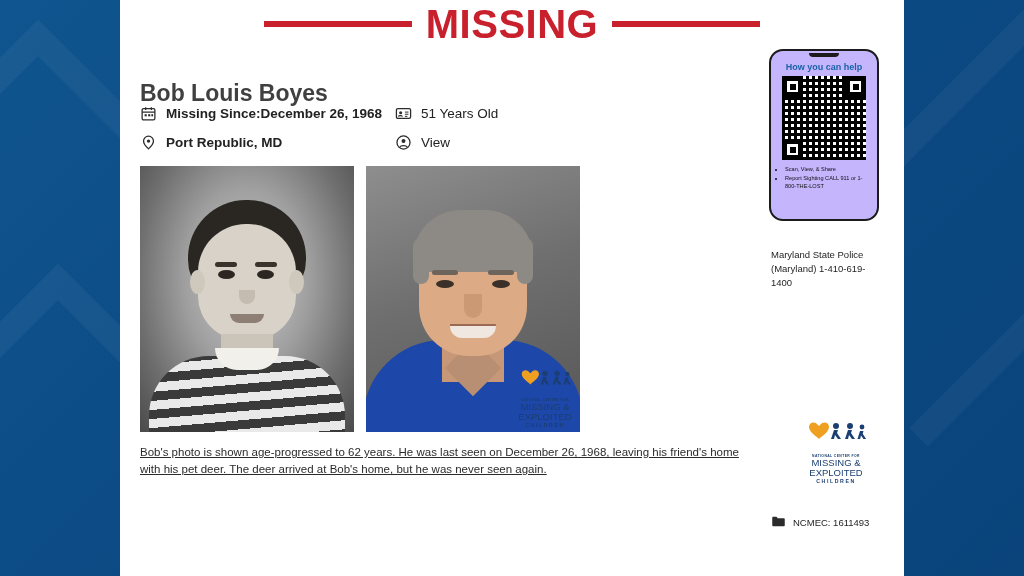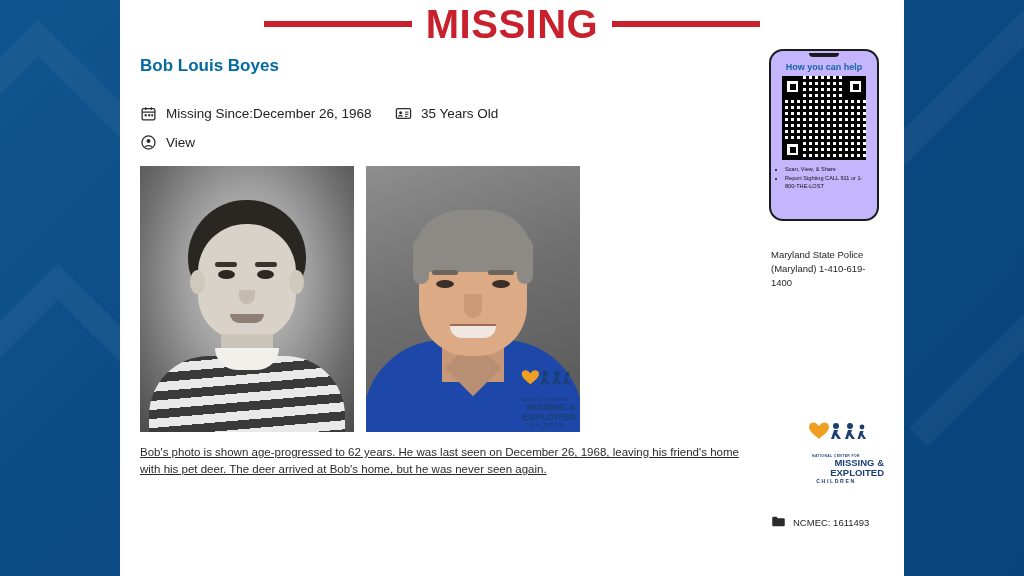--- a/index.html
+++ b/index.html
@@ -67,44 +67,44 @@
     font-weight: bold;
     letter-spacing: 0.5px;
     line-height: 1;
     white-space: nowrap;
   }
 
   
   .person-name {
     position: absolute;
     left: 20px;
-    top: 56px;
-    font-size: 17px;
+    top: 80px;
+    font-size: 23px;
     font-weight: bold;
-    color: #0369a1;
+    color: #404040;
   }
 
   
   .details {
     position: absolute;
     left: 20px;
     top: 99px;
     width: 520px;
   }
   .detail-row {
     display: flex;
     align-items: center;
     height: 29px;
   }
   .detail-cell {
     display: flex;
     align-items: center;
     gap: 9px;
   }
-  .detail-cell.first { width: 255px; }
+  .detail-cell.first { width: 255px; font-weight: bold; }
   .detail-text {
     font-size: 13.5px;
     color: #222;
   }
   .ico {
     width: 17px;
     height: 17px;
     display: inline-block;
     flex: 0 0 auto;
     color: #2b2b2b;
@@ -444,24 +444,23 @@
     position: relative;
   }
   .ncmec-name-top {
     font-size: 3.4px;
     letter-spacing: 0.4px;
     color: #1b3f73;
     font-weight: bold;
   }
   .ncmec-name-main {
     font-size: 9.5px;
-    font-weight: bold;
+    font-weight: normal;
     color: #1b3f73;
     line-height: 1.05;
-    text-align: right;
   }
   .ncmec-name-sub {
     font-size: 5.2px;
     letter-spacing: 1.6px;
     color: #1b3f73;
     font-weight: bold;
   }
 
   .case-id {
     position: absolute;
@@ -510,24 +509,33 @@
         </div>
         <div class="detail-cell">
           <span class="ico">
             <svg viewBox="0 0 24 24" width="17" height="17" fill="none" stroke="currentColor" stroke-width="1.8">
               <rect x="2" y="5" width="20" height="14" rx="2"></rect>
               <circle cx="8" cy="11" r="2.2" fill="currentColor" stroke="none"></circle>
               <path d="M4.6 16.2c.8-1.6 5.2-1.6 6 0" stroke-width="1.5"></path>
               <path d="M14 10h5M14 13h5M14 16h3.5" stroke-width="1.4"></path>
             </svg>
           </span>
-          <span class="detail-text">35 Years Old</span>
+          <span class="detail-text">51 Years Old</span>
         </div>
       </div>
       <div class="detail-row">
+        <div class="detail-cell first">
+          <span class="ico">
+            <svg viewBox="0 0 24 24" width="17" height="17" fill="none" stroke="currentColor" stroke-width="1.8">
+              <path d="M12 21s7-6.2 7-11a7 7 0 1 0-14 0c0 4.8 7 11 7 11z"></path>
+              <circle cx="12" cy="10" r="2.4" fill="currentColor" stroke="none"></circle>
+            </svg>
+          </span>
+          <span class="detail-text">Port Republic, MD</span>
+        </div>
         <div class="detail-cell">
           <span class="ico">
             <svg viewBox="0 0 24 24" width="17" height="17" fill="none" stroke="currentColor" stroke-width="1.8">
               <circle cx="12" cy="12" r="9.2"></circle>
               <circle cx="12" cy="10" r="2.8" fill="currentColor" stroke="none"></circle>
               <path d="M6.6 18.6c1.4-2.8 9.4-2.8 10.8 0" stroke-width="1.6"></path>
             </svg>
           </span>
           <span class="detail-text">View</span>
         </div>

